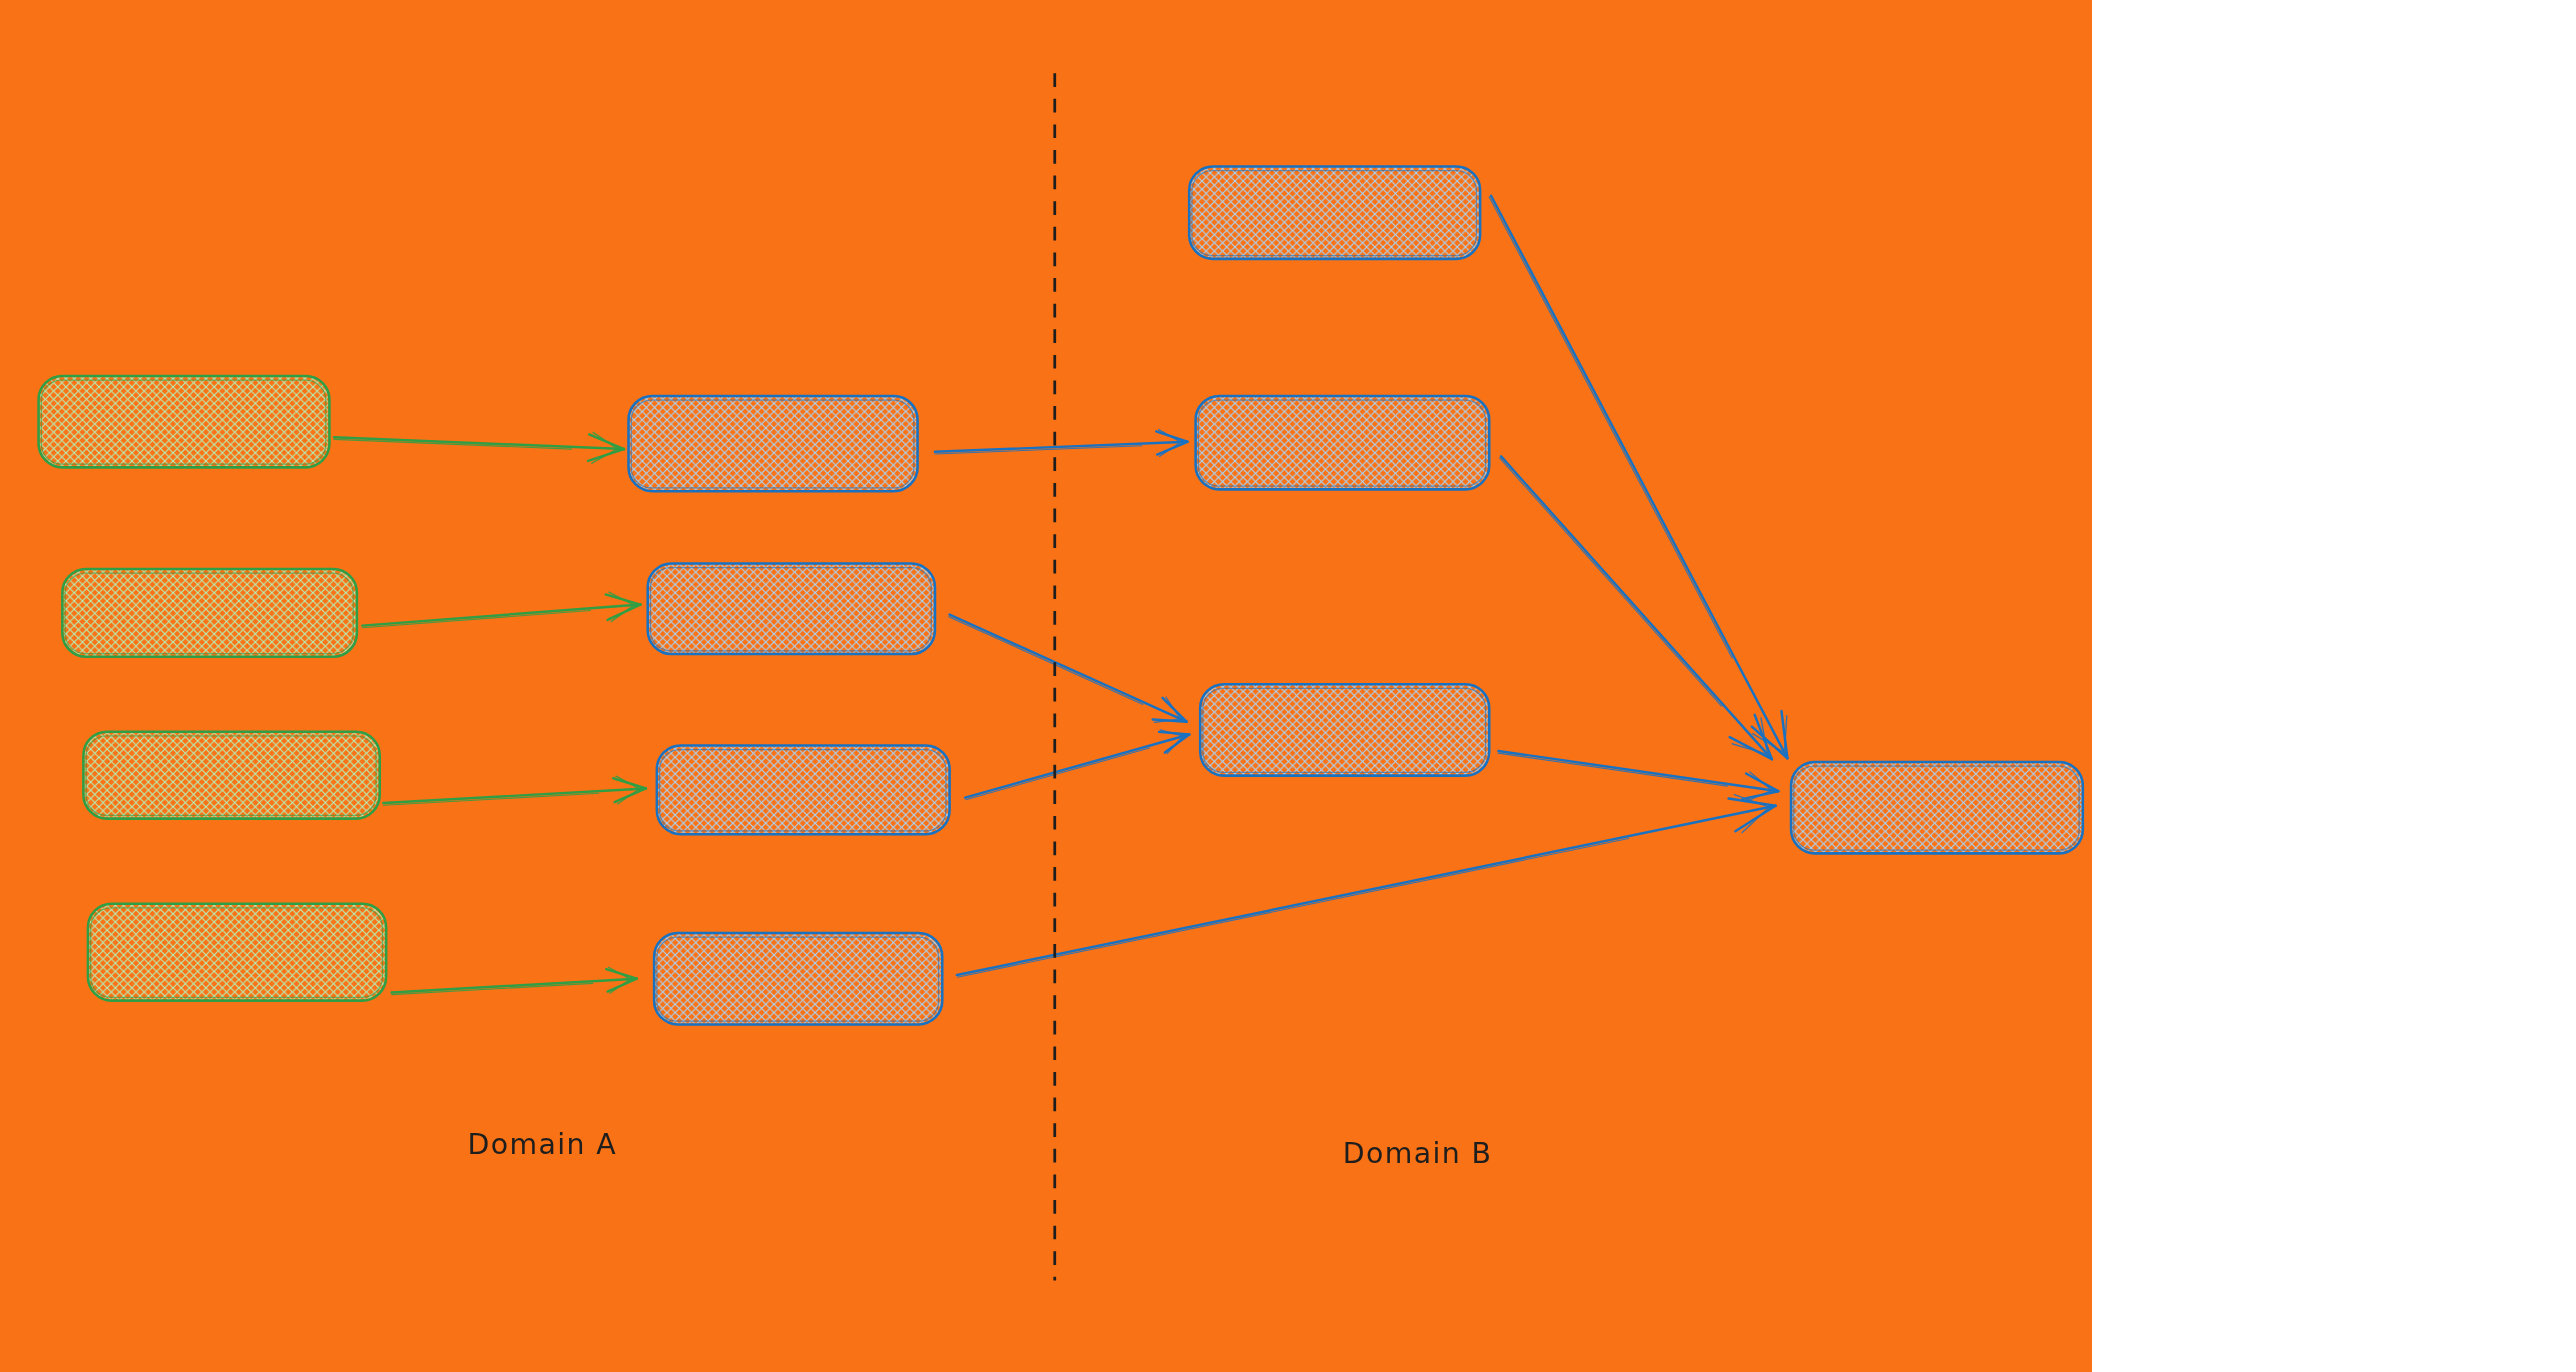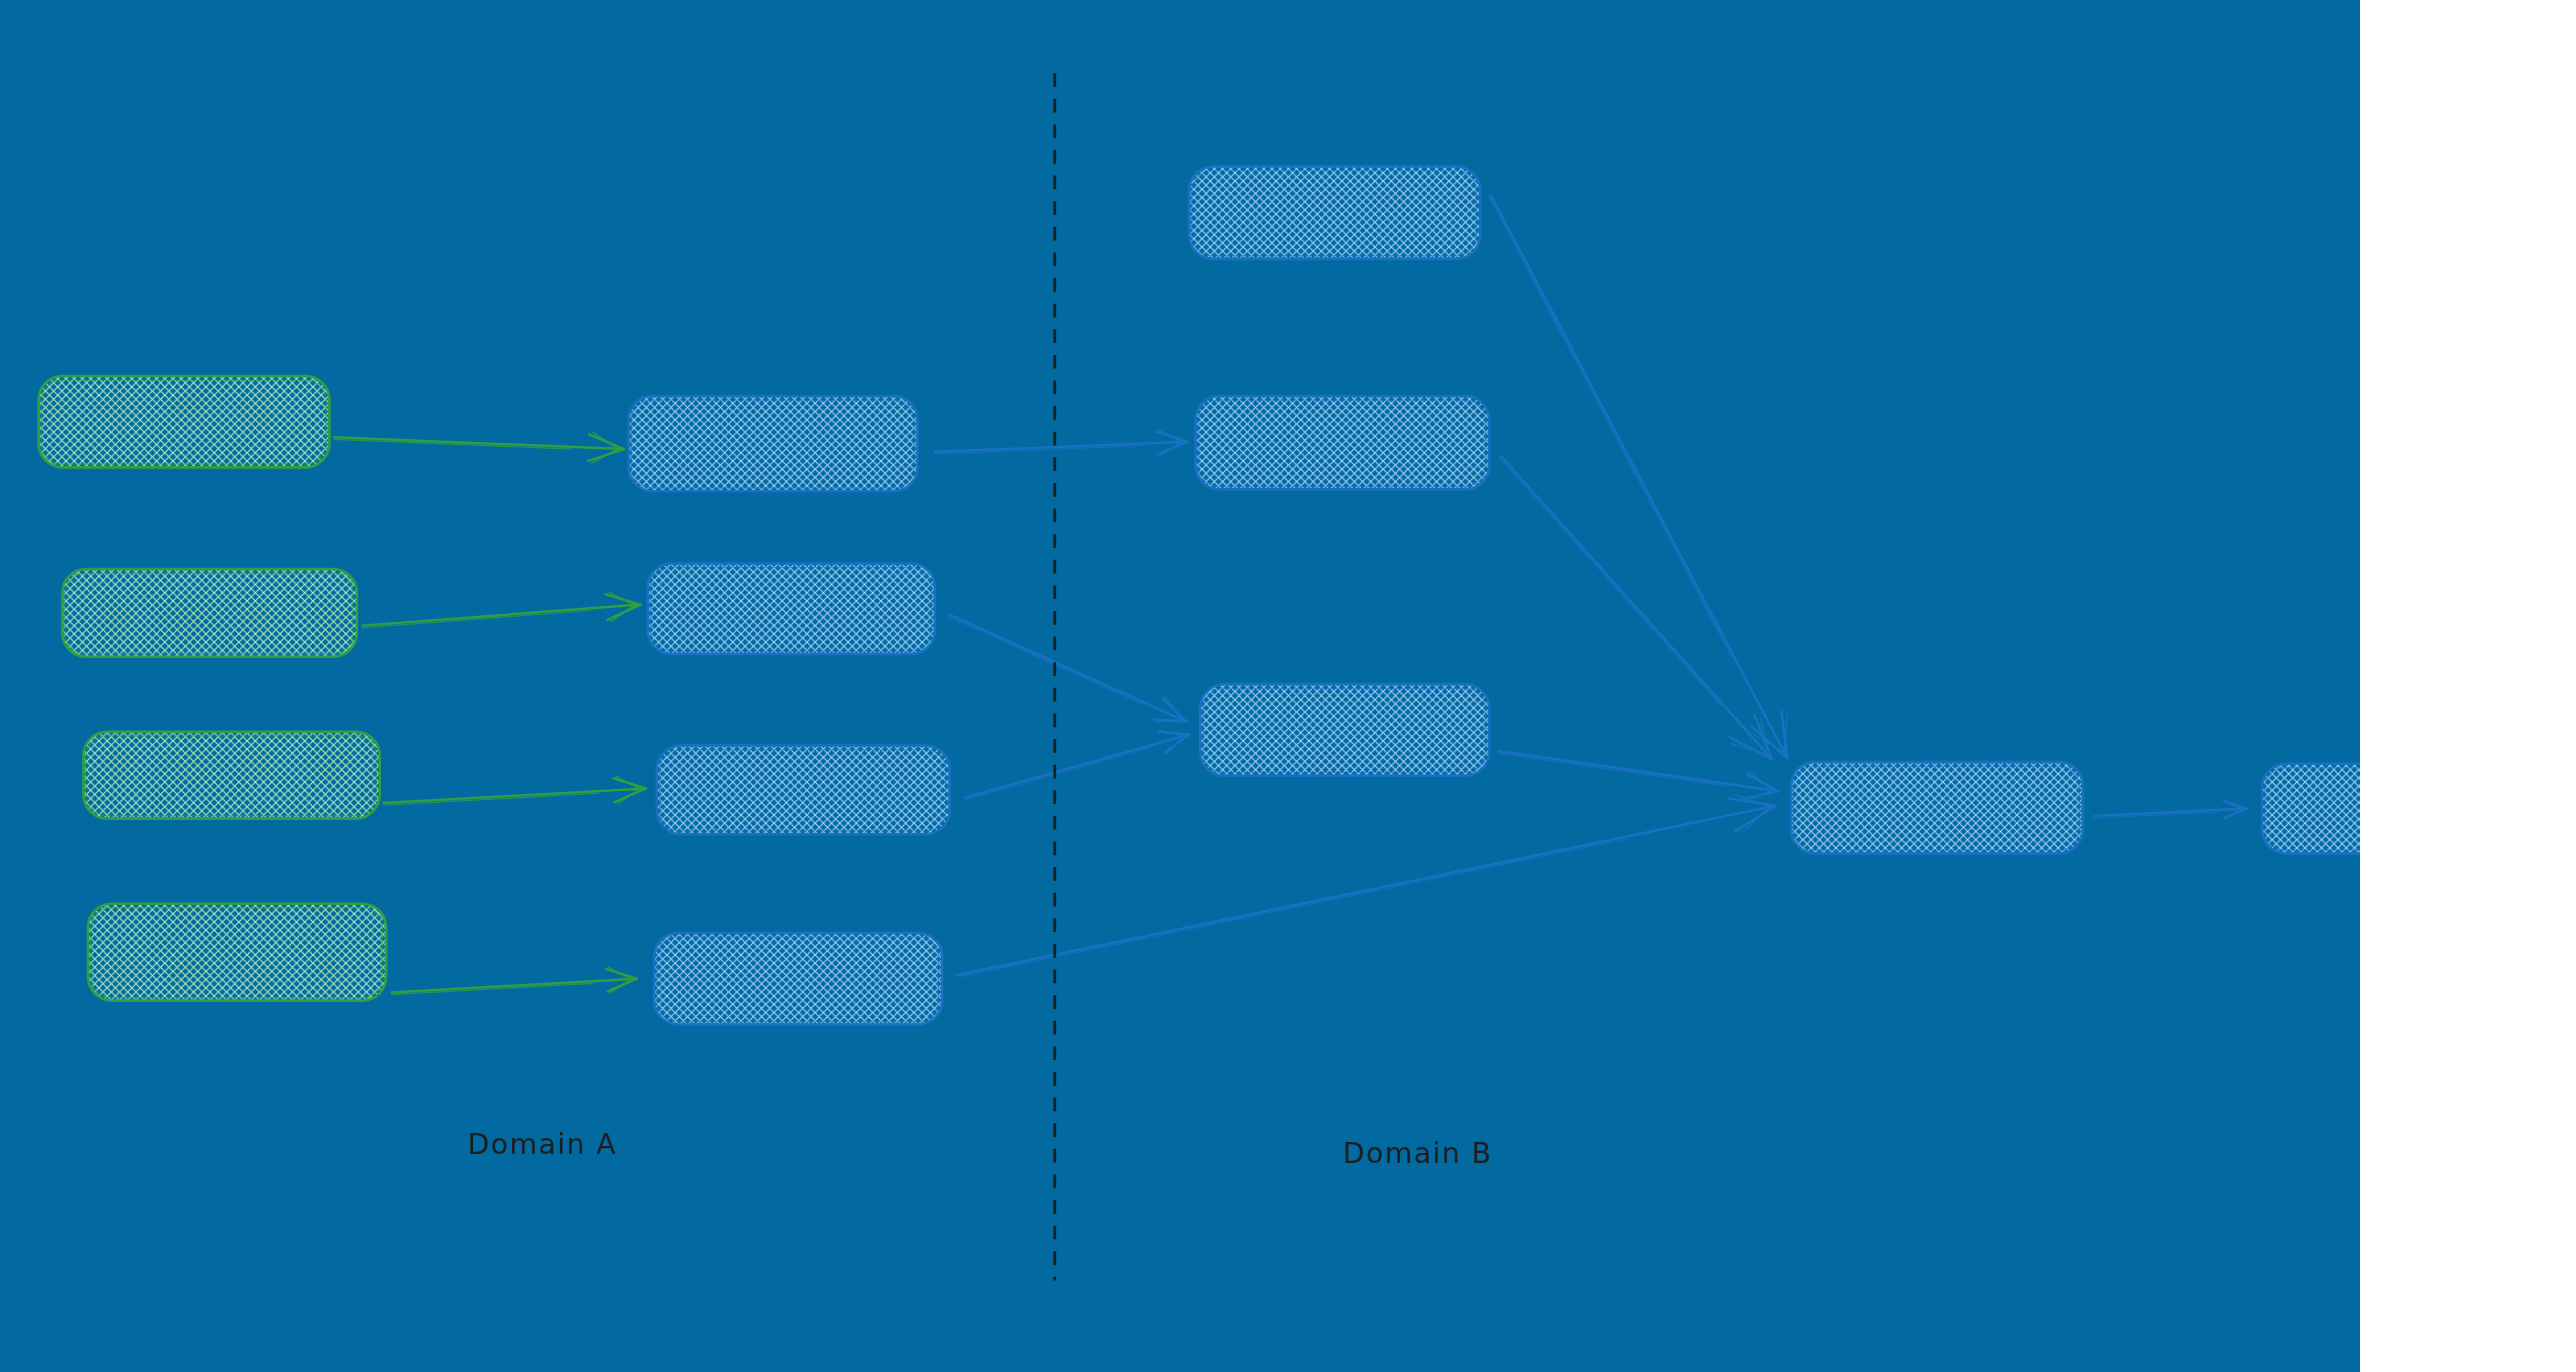--- a/index.html
+++ b/index.html
@@ -1,19 +1,19 @@
 <!DOCTYPE html>
 <html style="font-size:14.6px"><head>
 <meta charset="utf-8">
 <style>
   html,body{margin:0;padding:0;background:#ffffff;}
   .canvas-wrap{
     position:relative;
-    width:2360px;height:1372px;
-    background:#0369a1;
+    width:2092px;height:1372px;
+    background:#f97316;
     overflow:hidden;
   }
   svg{display:block;}
   .domain-label{
     font-family:"DejaVu Sans", sans-serif;
     font-size:31px;
     font-weight:500;
     letter-spacing:1.5px;
     fill:#1e1e1e;
   }

